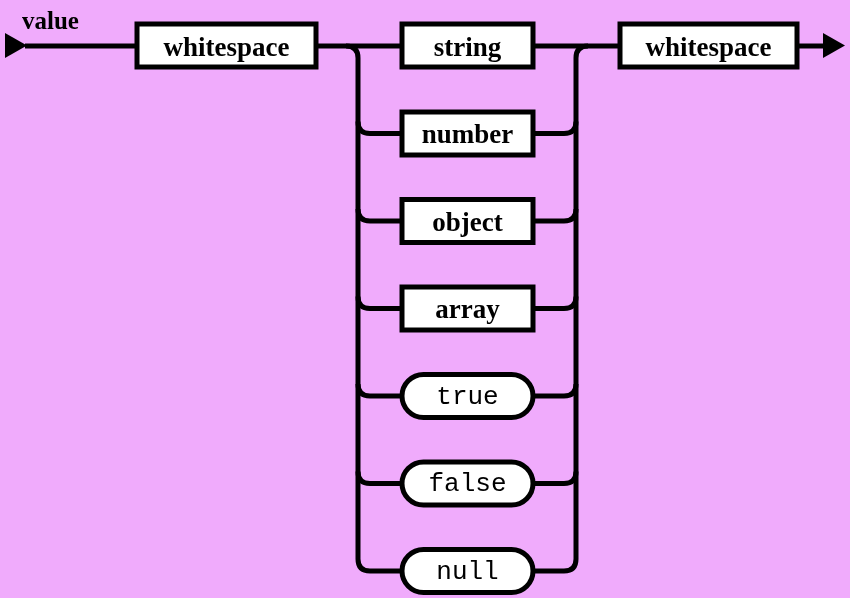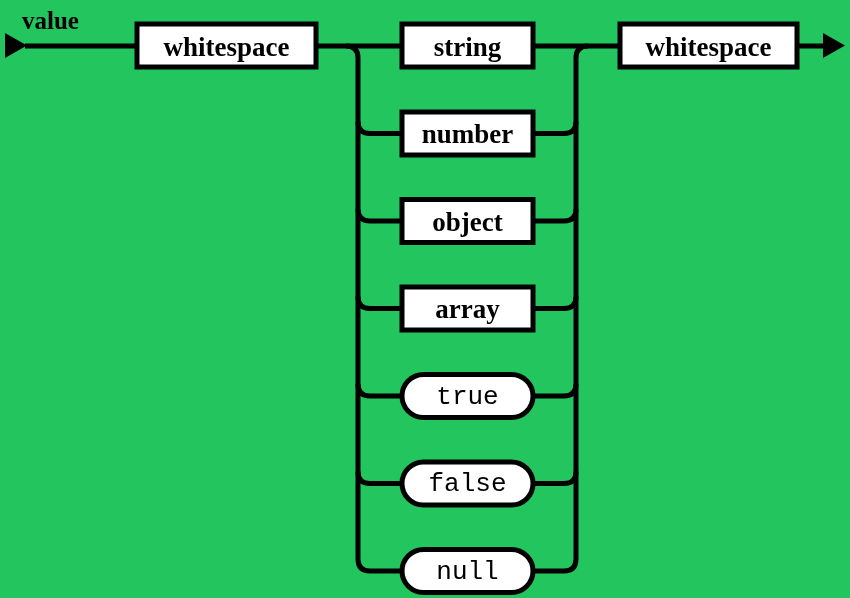--- a/index.html
+++ b/index.html
@@ -7,21 +7,21 @@
     padding: 0;
     background: #ffffff;
   }
   body {
     font-family: "Liberation Serif", serif;
   }
   #diagram-root {
     position: relative;
     width: 850px;
     height: 598px;
-    background: #22c55e;
+    background: #f0abfc;
     overflow: hidden;
     text-align: center;
   }
   #railroad-svg {
     display: block;
     width: 850px;
     height: 598px;
   }
   .rail {
     fill: none;

